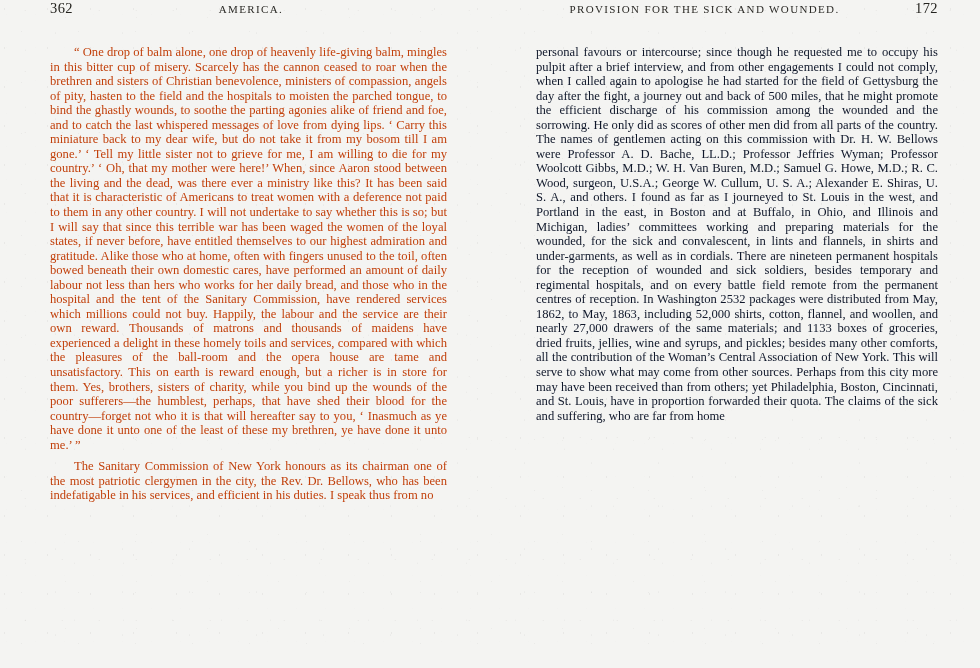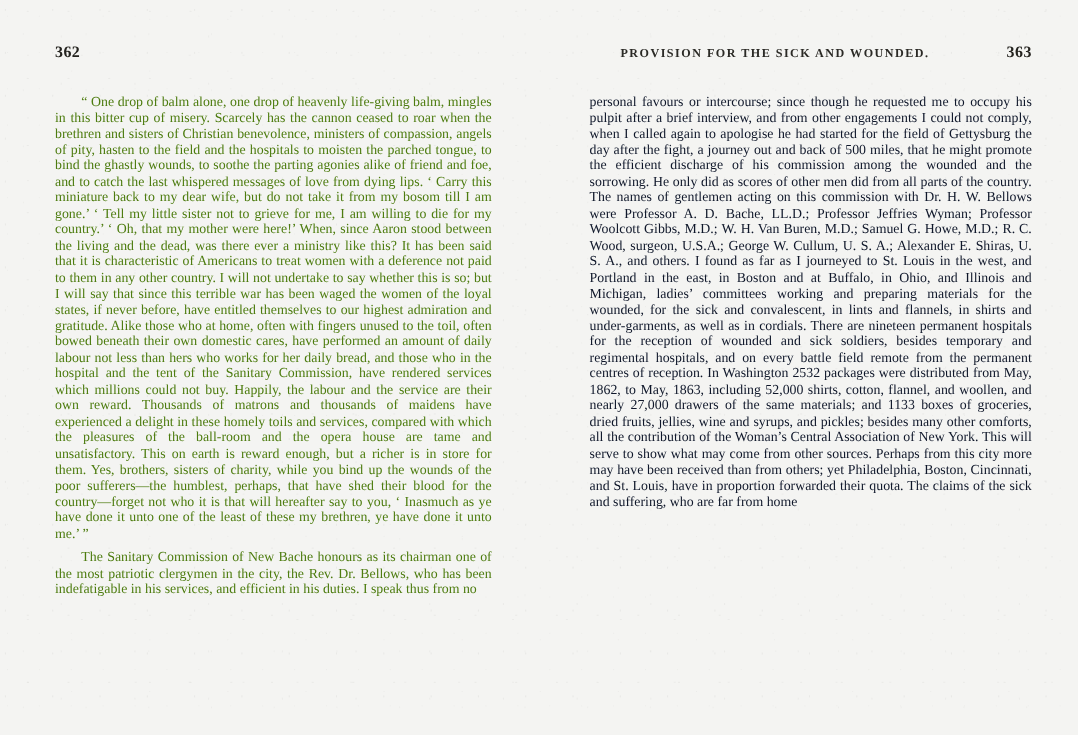--- a/index.html
+++ b/index.html
@@ -46,22 +46,20 @@
     box-sizing: border-box;
   }
   .page-left  { width: 490px; padding: 0 43px 0 50px; }
   .page-right { width: 490px; padding: 0 42px 0 46px; }
 
   
   .running-head {
     display: flex;
     align-items: baseline;
     height: 30px;
-    padding-top: 40px;
-    font-weight: bold;
   }
   .page-left .running-head  { justify-content: flex-start; }
   .page-right .running-head { justify-content: flex-start; gap: 48px; }
 
   .folio {
     font-size: 14.5px;
     letter-spacing: .4px;
     color: #24231f;
     white-space: nowrap;
   }
@@ -77,21 +75,21 @@
   .page-left .head-title  { padding-right: 18px; }
   .page-right .head-title { padding-left: 6px; }
 
   
   .column {
     margin-top: 15px;
     font-size: 12.6px;
     line-height: 14.55px;
     text-align: justify;
     text-justify: inter-word;
-    color: #4d7c0f;
+    color: #c2410c;
     -webkit-font-smoothing: none;
   }
   .column p {
     margin: 0;
     text-indent: 1.9em;
   }
   .column p + p {
     margin-top: 7px;
   }
   .column p.cont {
@@ -104,32 +102,33 @@
 </head>
 <body>
 
 <div class="grain"></div>
 
 <div class="spread">
 
   <div class="page page-left">
     <div class="running-head">
       <span class="folio">362</span>
+      <span class="head-title">AMERICA.</span>
     </div>
 
     <div class="column">
       <p>“ One drop of balm alone, one drop of heavenly life-giving balm, mingles in this bitter cup of misery. Scarcely has the cannon ceased to roar when the brethren and sisters of Christian benevolence, ministers of compassion, angels of pity, hasten to the field and the hospitals to moisten the parched tongue, to bind the ghastly wounds, to soothe the parting agonies alike of friend and foe, and to catch the last whispered messages of love from dying lips. ‘ Carry this miniature back to my dear wife, but do not take it from my bosom till I am gone.’ ‘ Tell my little sister not to grieve for me, I am willing to die for my country.’ ‘ Oh, that my mother were here!’ When, since Aaron stood between the living and the dead, was there ever a ministry like this? It has been said that it is characteristic of Americans to treat women with a deference not paid to them in any other country. I will not undertake to say whether this is so; but I will say that since this terrible war has been waged the women of the loyal states, if never before, have entitled themselves to our highest admiration and gratitude. Alike those who at home, often with fingers unused to the toil, often bowed beneath their own domestic cares, have performed an amount of daily labour not less than hers who works for her daily bread, and those who in the hospital and the tent of the Sanitary Commission, have rendered services which millions could not buy. Happily, the labour and the service are their own reward. Thousands of matrons and thousands of maidens have experienced a delight in these homely toils and services, compared with which the pleasures of the ball-room and the opera house are tame and unsatisfactory. This on earth is reward enough, but a richer is in store for them. Yes, brothers, sisters of charity, while you bind up the wounds of the poor sufferers—the humblest, perhaps, that have shed their blood for the country—forget not who it is that will hereafter say to you, ‘ Inasmuch as ye have done it unto one of the least of these my brethren, ye have done it unto me.’ ”</p>
-      <p>The Sanitary Commission of New Bache honours as its chairman one of the most patriotic clergymen in the city, the Rev. Dr. Bellows, who has been indefatigable in his services, and efficient in his duties. I speak thus from no</p>
+      <p>The Sanitary Commission of New York honours as its chairman one of the most patriotic clergymen in the city, the Rev. Dr. Bellows, who has been indefatigable in his services, and efficient in his duties. I speak thus from no</p>
     </div>
   </div>
 
   <div class="page page-right">
     <div class="running-head">
       <span class="head-title">PROVISION FOR THE SICK AND WOUNDED.</span>
-      <span class="folio">363</span>
+      <span class="folio">172</span>
     </div>
 
     <div class="column">
       <p class="cont">personal favours or intercourse; since though he requested me to occupy his pulpit after a brief interview, and from other engagements I could not comply, when I called again to apologise he had started for the field of Gettysburg the day after the fight, a journey out and back of 500 miles, that he might promote the efficient discharge of his commission among the wounded and the sorrowing. He only did as scores of other men did from all parts of the country. The names of gentlemen acting on this commission with Dr. H. W. Bellows were Professor A. D. Bache, LL.D.; Professor Jeffries Wyman; Professor Woolcott Gibbs, M.D.; W. H. Van Buren, M.D.; Samuel G. Howe, M.D.; R. C. Wood, surgeon, U.S.A.; George W. Cullum, U. S. A.; Alexander E. Shiras, U. S. A., and others. I found as far as I journeyed to St. Louis in the west, and Portland in the east, in Boston and at Buffalo, in Ohio, and Illinois and Michigan, ladies’ committees working and preparing materials for the wounded, for the sick and convalescent, in lints and flannels, in shirts and under-garments, as well as in cordials. There are nineteen permanent hospitals for the reception of wounded and sick soldiers, besides temporary and regimental hospitals, and on every battle field remote from the permanent centres of reception. In Washington 2532 packages were distributed from May, 1862, to May, 1863, including 52,000 shirts, cotton, flannel, and woollen, and nearly 27,000 drawers of the same materials; and 1133 boxes of groceries, dried fruits, jellies, wine and syrups, and pickles; besides many other comforts, all the contribution of the Woman’s Central Association of New York. This will serve to show what may come from other sources. Perhaps from this city more may have been received than from others; yet Philadelphia, Boston, Cincinnati, and St. Louis, have in proportion forwarded their quota. The claims of the sick and suffering, who are far from home</p>
     </div>
   </div>
 
 </div>
 
 </body></html>

